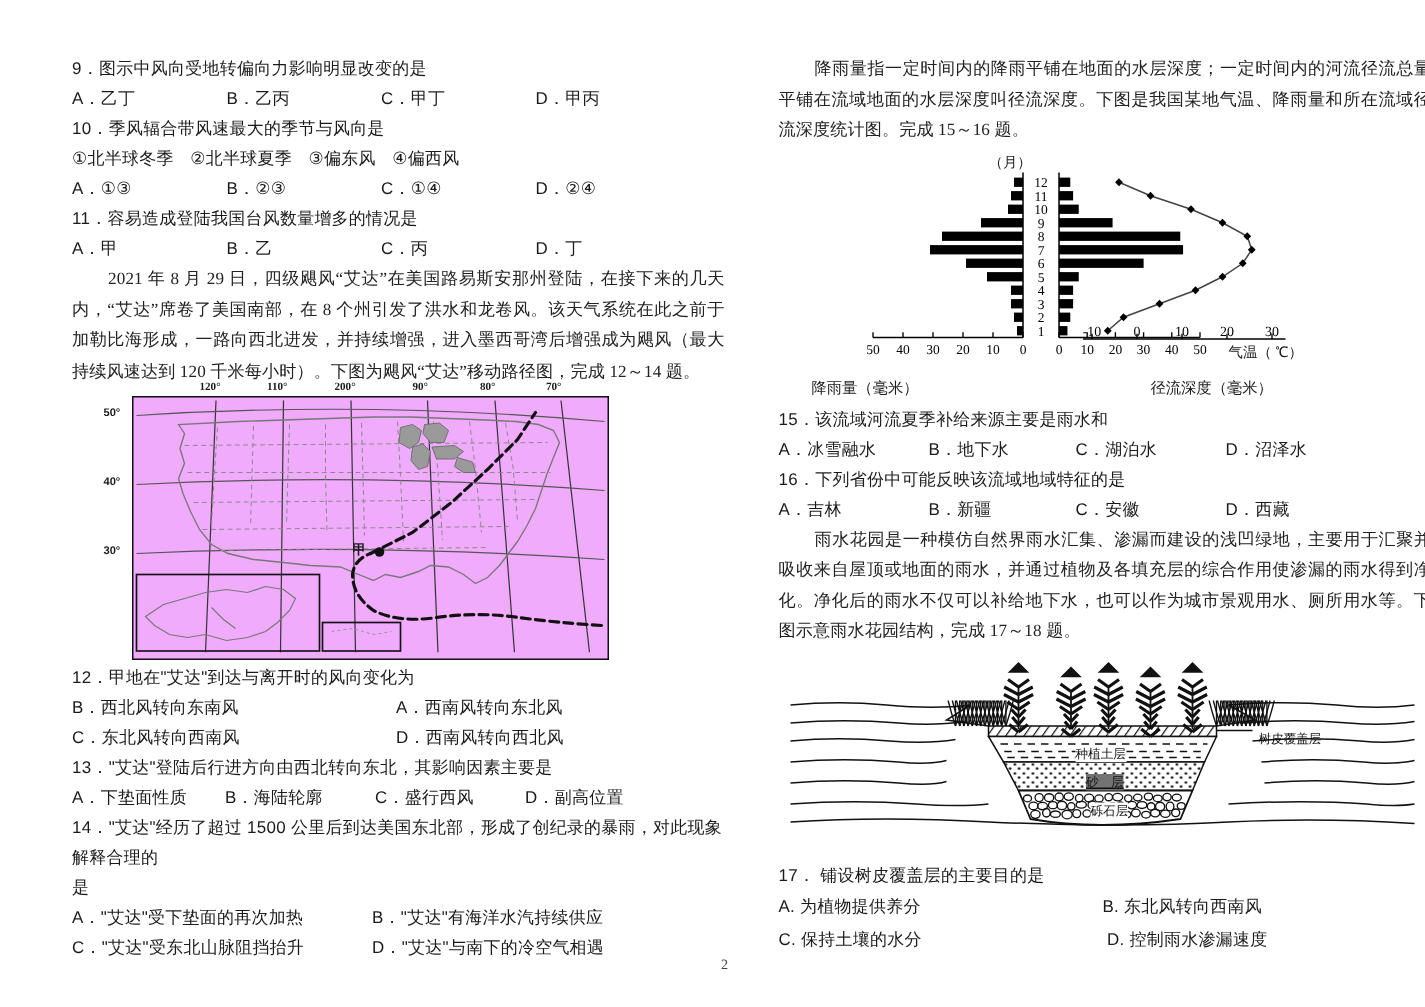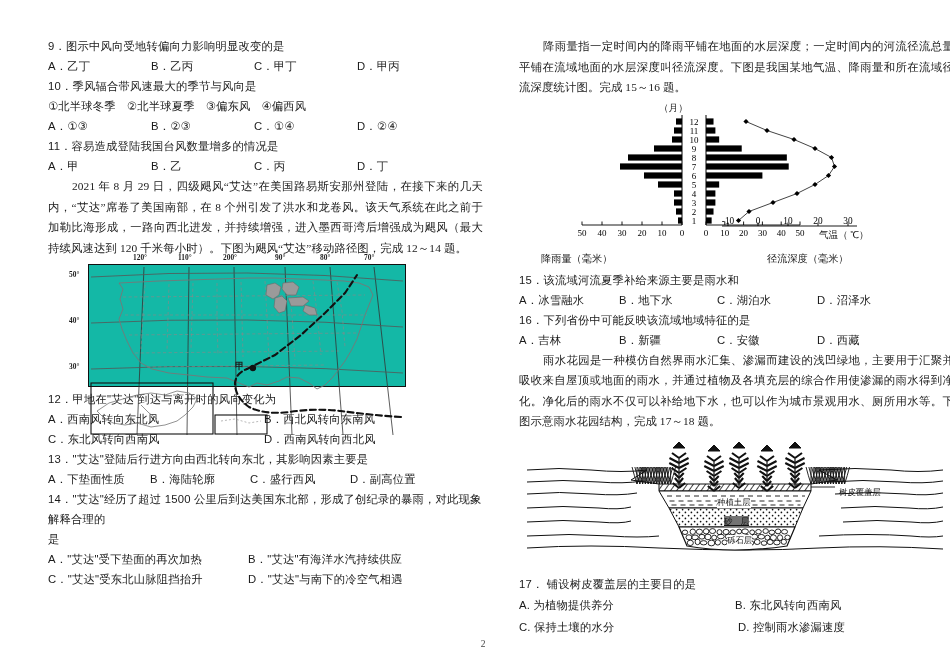--- a/index.html
+++ b/index.html
@@ -53,37 +53,37 @@
     color: #222;
   }
 
   
   .mapwrap {
     margin: 6px 0 2px 40px;
     width: 330px;
   }
   .mapbox {
     position: relative;
-    width: 318px; height: 123px;
+    width: 318px; height: 176px;
     border: 1.3px solid #111;
-    background: #14b8a6;
+    background: #f0abfc;
     box-sizing: border-box;
   }
   .lonlab {
     position: absolute;
     top: -12px;
     font-size: 7.4px;
     font-family: "Liberation Serif", serif;
     font-weight: bold;
   }
   .latlab {
     position: absolute;
     left: -20px;
     font-size: 7.4px;
-    font-family: Liberation Serif, serif;
+    font-family: Liberation Sans, sans-serif;
     font-weight: bold;
   }
   .jiaLab {
     position: absolute;
     font-size: 9px;
     font-weight: bold;
     font-family: "Liberation Sans", sans-serif;
   }
 
   
@@ -255,22 +255,22 @@
             <path d="M132 156 L146 154 L160 158 L172 156"></path>
           </g>
         </svg>
 
         <div class="jiaLab" style="left:146px;top:95px;">甲</div>
       </div>
     </div>
 
     <div class="q">12．甲地在"艾达"到达与离开时的风向变化为</div>
     <div class="opts w2">
+      <span>B．西北风转向东南风</span>
       <span>A．西南风转向东北风</span>
-      <span>B．西北风转向东南风</span>
     </div>
     <div class="opts w2">
       <span>C．东北风转向西南风</span>
       <span>D．西南风转向西北风</span>
     </div>
 
     <div class="q">13．"艾达"登陆后行进方向由西北转向东北，其影响因素主要是</div>
     <div class="opts">
       <span style="width:102px;">A．下垫面性质</span>
       <span style="width:100px;">B．海陆轮廓</span>

